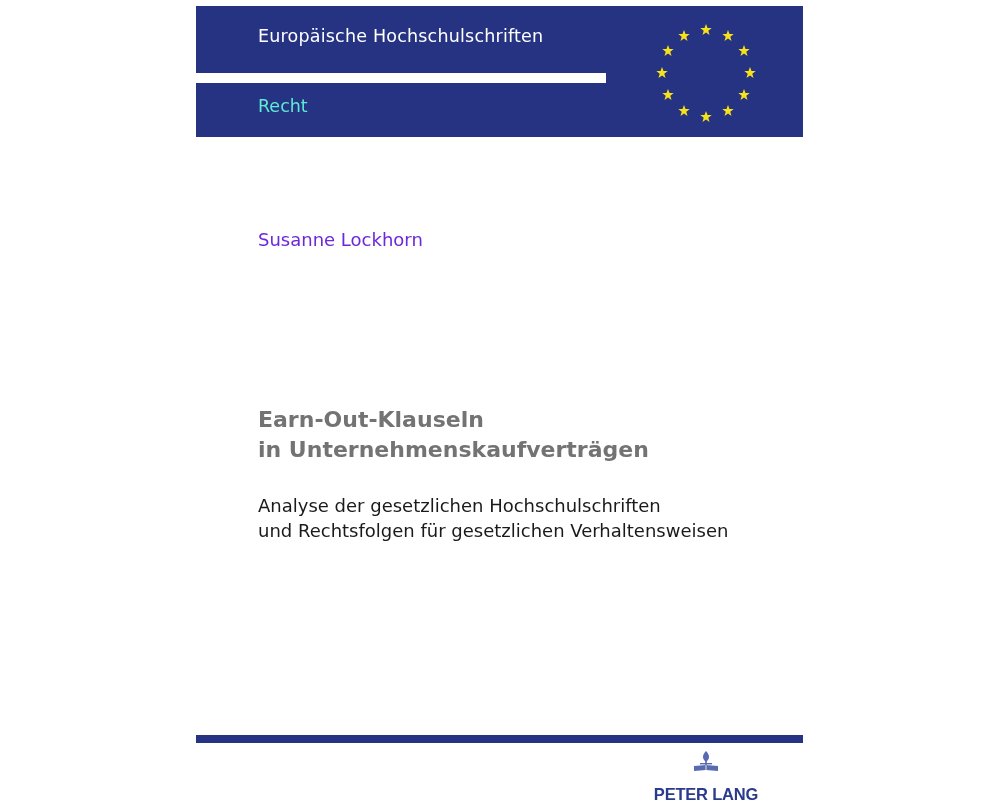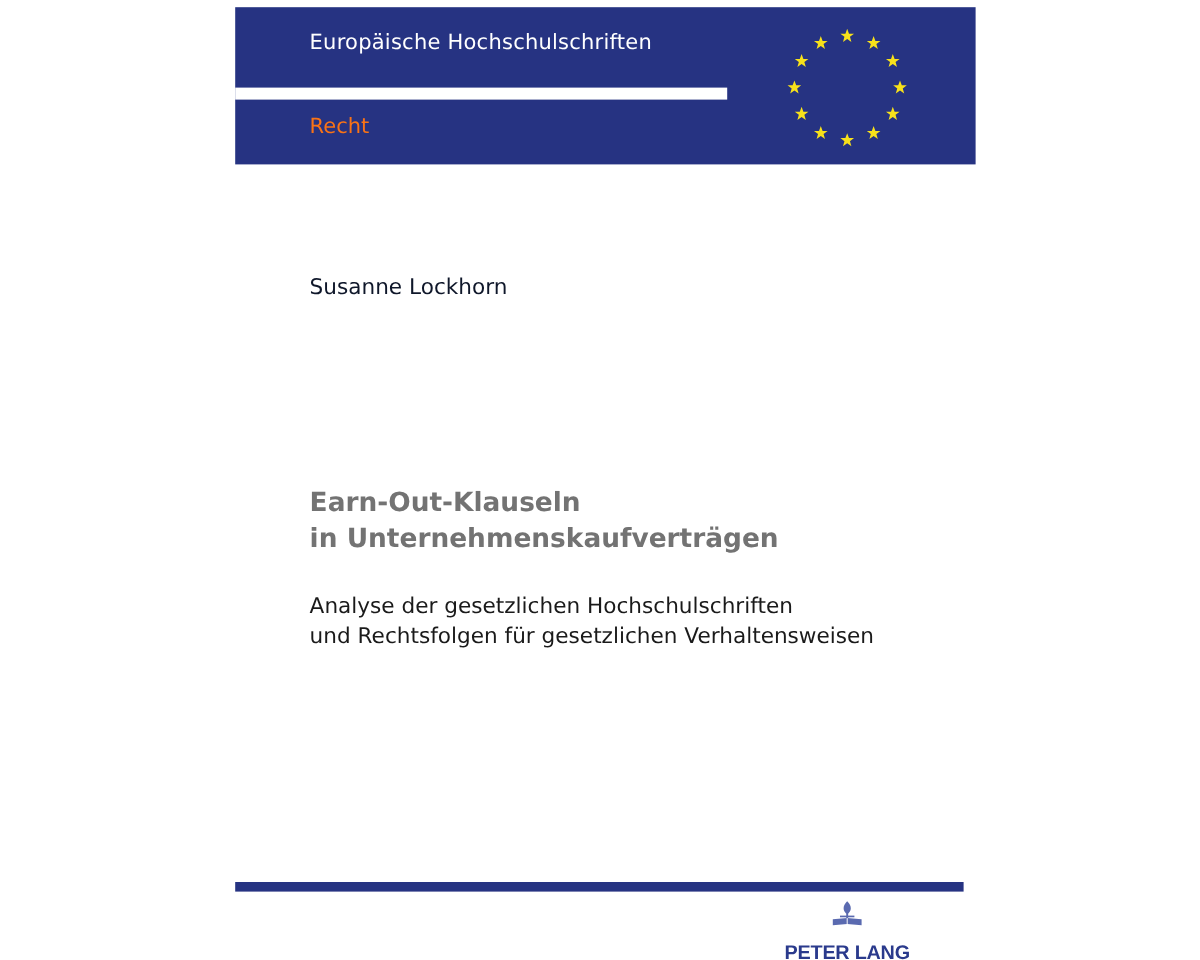--- a/index.html
+++ b/index.html
@@ -1,23 +1,23 @@
 <!DOCTYPE html>
 <html><head>
 <meta charset="utf-8">
 <style>
   html, body { margin:0; padding:0; background:#ffffff; }
   body { width:1000px; height:800px; position:relative; overflow:hidden; font-family:"DejaVu Sans", sans-serif; }
   .cover { position:absolute; left:196px; top:0; width:607px; height:800px; background:#ffffff; }
-  .banner { position:absolute; left:0; top:6px; width:607px; height:131px; background:#263382;padding-left:10px; }
+  .banner { position:absolute; left:0; top:6px; width:607px; height:131px; background:#263382; }
   .series-title { position:absolute; left:62px; top:20px; color:#ffffff; font-size:17.5px; letter-spacing:0.2px; }
   .stripe { position:absolute; left:0; top:67px; width:410px; height:10px; background:#ffffff; }
-  .subseries { position:absolute; left:62px; top:90px; color:#f97316; font-size:17.5px; }
+  .subseries { position:absolute; left:62px; top:90px; color:#5eead4; font-size:17.5px; }
   .stars { position:absolute; left:450px; top:12px; width:120px; height:118px; }
-  .author { position:absolute; left:62px; top:229px; font-size:18px; color:#0f172a; }
+  .author { position:absolute; left:62px; top:229px; font-size:18px; color:#6d28d9; }
   .title { position:absolute; left:62px; top:405px; font-size:22px; font-weight:bold; color:#737373; line-height:30px; }
   .subtitle { position:absolute; left:62px; top:494px; font-size:18px; color:#1a1a1a; line-height:24.5px; }
   .bottom-bar { position:absolute; left:0; top:735px; width:607px; height:8px; background:#263382; }
   .publisher { position:absolute; left:440px; top:750px; width:140px; text-align:center; }
   .publisher svg { display:block; margin:0 auto; }
   .publisher-name { font-family:"Liberation Sans", sans-serif; font-weight:bold; font-size:16.5px; color:#2a3a8c; letter-spacing:-0.2px; margin-top:13px; }
 </style>
 </head>
 <body>
 

